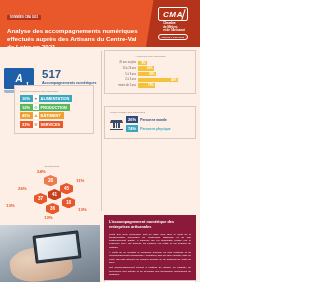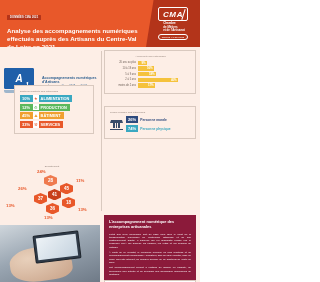--- a/index.html
+++ b/index.html
@@ -226,20 +226,21 @@
 
     <div class="panel-top">
       <div class="laptop">
         <div class="laptop-screen">
           <span class="laptop-a">A</span>
           <span class="cursor-arrow"></span>
         </div>
         <div class="laptop-base"></div>
       </div>
       <div>
+        <div class="stat-num">517</div>
         <div class="stat-l1">Accompagnements numériques d'Artisans</div>
         <div class="stat-l2">par des conseillers CMA en 2021</div>
       </div>
     </div>
 
     <div class="sector-box">
       <div class="mini-cap">Secteurs d'activité des entreprises</div>
 
       <div class="srow">
         <div class="sbar" style="background:#3aa8c1">

